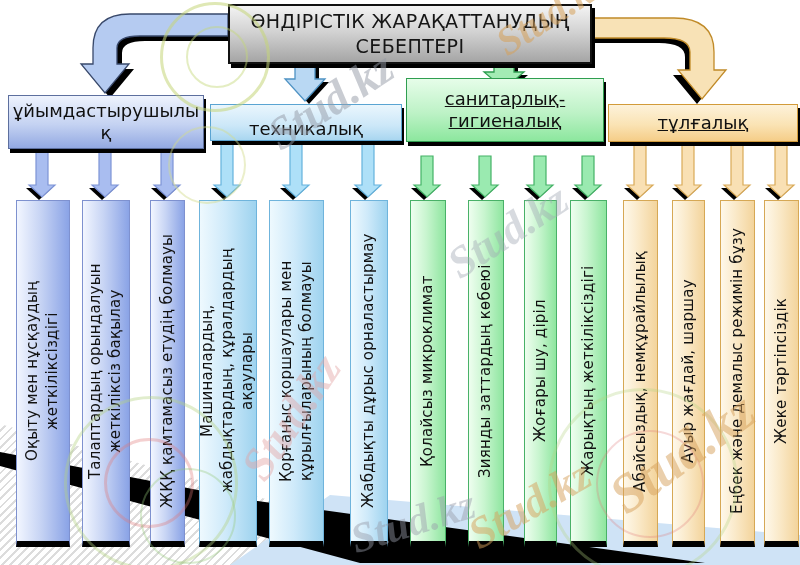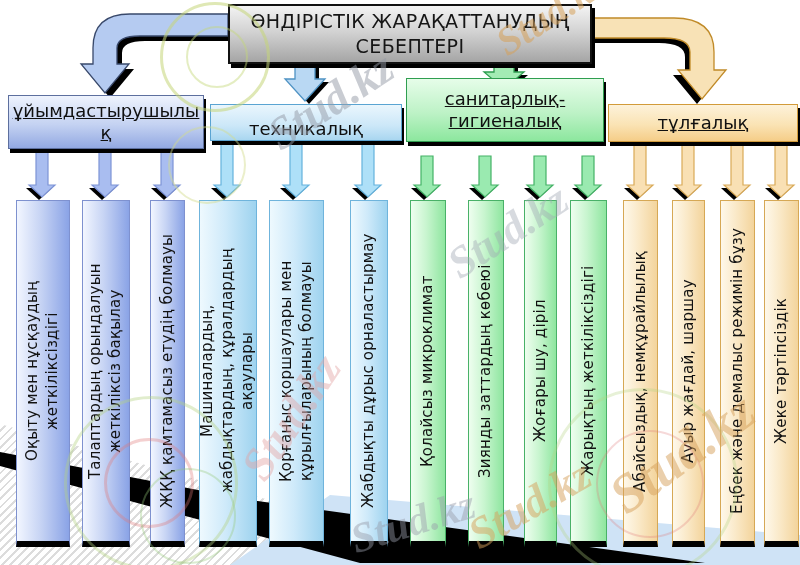--- a/index.html
+++ b/index.html
@@ -18,21 +18,21 @@
     background:linear-gradient(180deg,#f3f3f3 0%,#d3d3d3 45%,#a5a5a5 100%);
     border:2px solid #111;box-shadow:3px 4px 0 #000;
     font-size:19px;line-height:1.3;color:#161616;letter-spacing:.4px;}
 
   
   .toparrows{position:absolute;left:0;top:0;width:800px;height:210px;z-index:2;overflow:visible;pointer-events:none;}
 
   
   .cat{position:absolute;z-index:3;display:flex;align-items:center;justify-content:center;
     text-align:center;font-size:18px;line-height:1.25;color:#101010;box-shadow:2px 4px 0 #000;}
-  .cat.break{word-break:break-all;text-decoration:underline;}
+  .cat.break{word-break:break-all;}
   .cat.th-blue{background:linear-gradient(180deg,#eef3fd 0%,#c4d2f2 55%,#93a9e2 100%);border:1px solid #5d6f9e;}
   .cat.th-cyan{background:linear-gradient(180deg,#eaf6fd 0%,#cbe7f8 60%,#a9d6f0 100%);border:1px solid #5aa4d2;}
   .cat.th-green{background:linear-gradient(180deg,#e6fde9 0%,#bdf2c6 55%,#8ce79e 100%);border:1px solid #2f9e50;}
   .cat.th-orange{background:linear-gradient(180deg,#fdf2da 0%,#fae3b4 55%,#f5cd88 100%);border:1px solid #d29b3a;}
 
   
   .smallarrow{position:absolute;z-index:2;overflow:visible;pointer-events:none;}
 
   
   .bar{position:absolute;top:200px;height:340px;z-index:2;display:flex;align-items:center;justify-content:center;

